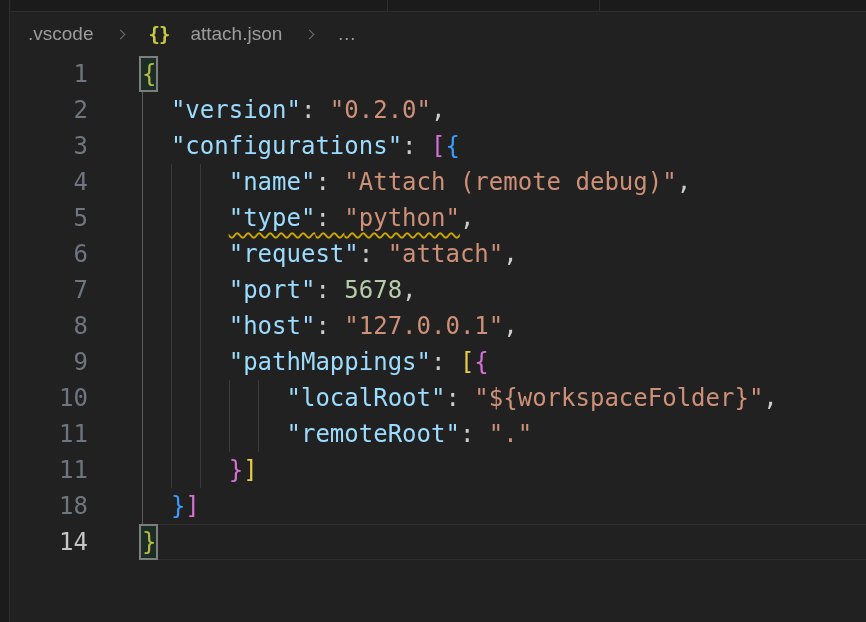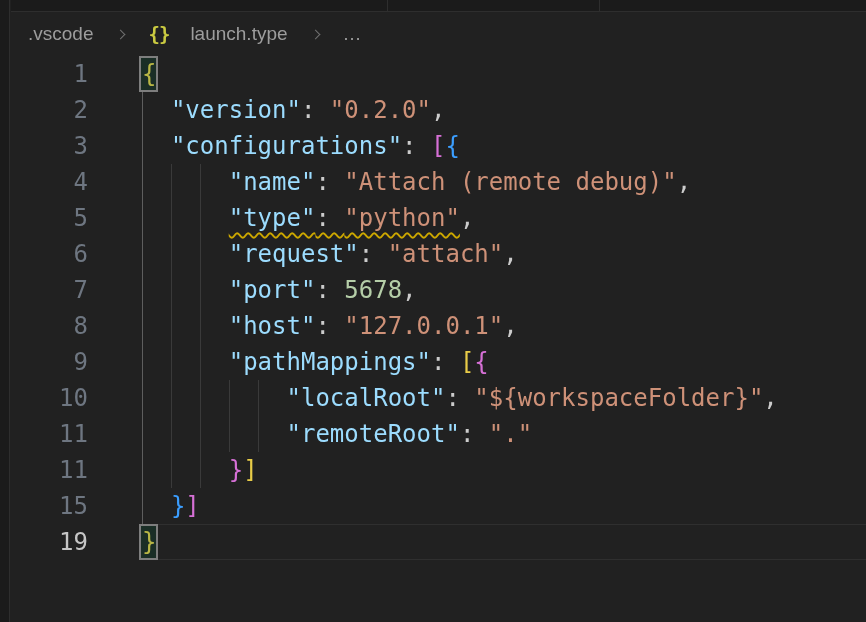--- a/index.html
+++ b/index.html
@@ -58,37 +58,37 @@
 
   <div class="tab-bar">
     <div class="tab-sep" style="left:376px"></div>
     <div class="tab-sep" style="left:588px"></div>
   </div>
 
   <div class="breadcrumb">
     <span class="crumb">.vscode</span>
     <span class="chev"></span>
     <span class="json-icon">{}</span>
-    <span class="crumb">launch.type</span>
+    <span class="crumb">attach.json</span>
     <span class="chev"></span>
     <span class="crumb">…</span>
   </div>
 
   <div class="code-area">
     <div id="code-lines">
         <div class="row"><div class="gutter">1</div><div class="content"><div class="bracket-box"></div><span class="b1">{</span></div></div>
         <div class="row"><div class="gutter">2</div><div class="content"><div class="guide active" style="left: calc(0ch + 54px);"></div><span class="pln">  </span><span class="key">"version"</span><span class="pun">: </span><span class="str">"0.2.0"</span><span class="pun">,</span></div></div>
         <div class="row"><div class="gutter">3</div><div class="content"><div class="guide active" style="left: calc(0ch + 54px);"></div><span class="pln">  </span><span class="key">"configurations"</span><span class="pun">: </span><span class="b2">[</span><span class="b3">{</span></div></div>
         <div class="row"><div class="gutter">4</div><div class="content"><div class="guide active" style="left: calc(0ch + 54px);"></div><div class="guide" style="left: calc(2ch + 54px);"></div><div class="guide" style="left: calc(4ch + 54px);"></div><span class="pln">      </span><span class="key">"name"</span><span class="pun">: </span><span class="str">"Attach (remote debug)"</span><span class="pun">,</span></div></div>
         <div class="row"><div class="gutter">5</div><div class="content"><div class="guide active" style="left: calc(0ch + 54px);"></div><div class="guide" style="left: calc(2ch + 54px);"></div><div class="guide" style="left: calc(4ch + 54px);"></div><span class="pln">      </span><span class="sq"><span class="key">"type"</span><span class="pun">: </span><span class="str">"python"</span></span><span class="pun">,</span></div></div>
         <div class="row"><div class="gutter">6</div><div class="content"><div class="guide active" style="left: calc(0ch + 54px);"></div><div class="guide" style="left: calc(2ch + 54px);"></div><div class="guide" style="left: calc(4ch + 54px);"></div><span class="pln">      </span><span class="key">"request"</span><span class="pun">: </span><span class="str">"attach"</span><span class="pun">,</span></div></div>
         <div class="row"><div class="gutter">7</div><div class="content"><div class="guide active" style="left: calc(0ch + 54px);"></div><div class="guide" style="left: calc(2ch + 54px);"></div><div class="guide" style="left: calc(4ch + 54px);"></div><span class="pln">      </span><span class="key">"port"</span><span class="pun">: </span><span class="num">5678</span><span class="pun">,</span></div></div>
         <div class="row"><div class="gutter">8</div><div class="content"><div class="guide active" style="left: calc(0ch + 54px);"></div><div class="guide" style="left: calc(2ch + 54px);"></div><div class="guide" style="left: calc(4ch + 54px);"></div><span class="pln">      </span><span class="key">"host"</span><span class="pun">: </span><span class="str">"127.0.0.1"</span><span class="pun">,</span></div></div>
         <div class="row"><div class="gutter">9</div><div class="content"><div class="guide active" style="left: calc(0ch + 54px);"></div><div class="guide" style="left: calc(2ch + 54px);"></div><div class="guide" style="left: calc(4ch + 54px);"></div><span class="pln">      </span><span class="key">"pathMappings"</span><span class="pun">: </span><span class="b1">[</span><span class="b2">{</span></div></div>
         <div class="row"><div class="gutter">10</div><div class="content"><div class="guide active" style="left: calc(0ch + 54px);"></div><div class="guide" style="left: calc(2ch + 54px);"></div><div class="guide" style="left: calc(4ch + 54px);"></div><div class="guide" style="left: calc(6ch + 54px);"></div><div class="guide" style="left: calc(8ch + 54px);"></div><span class="pln">          </span><span class="key">"localRoot"</span><span class="pun">: </span><span class="str">"${workspaceFolder}"</span><span class="pun">,</span></div></div>
         <div class="row"><div class="gutter">11</div><div class="content"><div class="guide active" style="left: calc(0ch + 54px);"></div><div class="guide" style="left: calc(2ch + 54px);"></div><div class="guide" style="left: calc(4ch + 54px);"></div><div class="guide" style="left: calc(6ch + 54px);"></div><div class="guide" style="left: calc(8ch + 54px);"></div><span class="pln">          </span><span class="key">"remoteRoot"</span><span class="pun">: </span><span class="str">"."</span></div></div>
         <div class="row"><div class="gutter">11</div><div class="content"><div class="guide active" style="left: calc(0ch + 54px);"></div><div class="guide" style="left: calc(2ch + 54px);"></div><div class="guide" style="left: calc(4ch + 54px);"></div><span class="pln">      </span><span class="b2">}</span><span class="b1">]</span></div></div>
-        <div class="row"><div class="gutter">15</div><div class="content"><div class="guide active" style="left: calc(0ch + 54px);"></div><span class="pln">  </span><span class="b3">}</span><span class="b2">]</span></div></div>
-        <div class="row"><div class="gutter active">19</div><div class="content"><div class="cur-line"></div><div class="bracket-box"></div><span class="b1">}</span></div></div>
+        <div class="row"><div class="gutter">18</div><div class="content"><div class="guide active" style="left: calc(0ch + 54px);"></div><span class="pln">  </span><span class="b3">}</span><span class="b2">]</span></div></div>
+        <div class="row"><div class="gutter active">14</div><div class="content"><div class="cur-line"></div><div class="bracket-box"></div><span class="b1">}</span></div></div>
       </div>
   </div>
 
 </div>
 
 </body></html>

